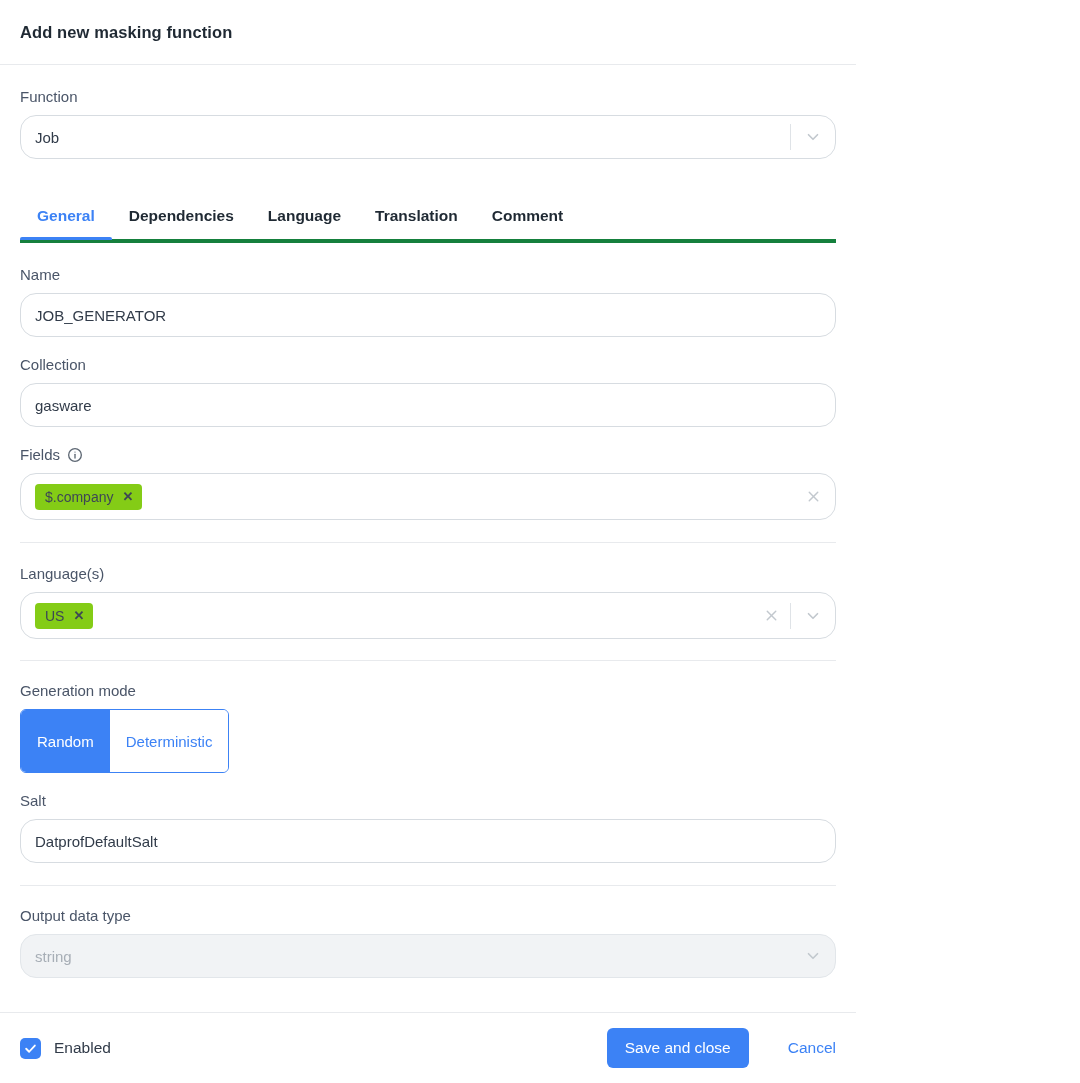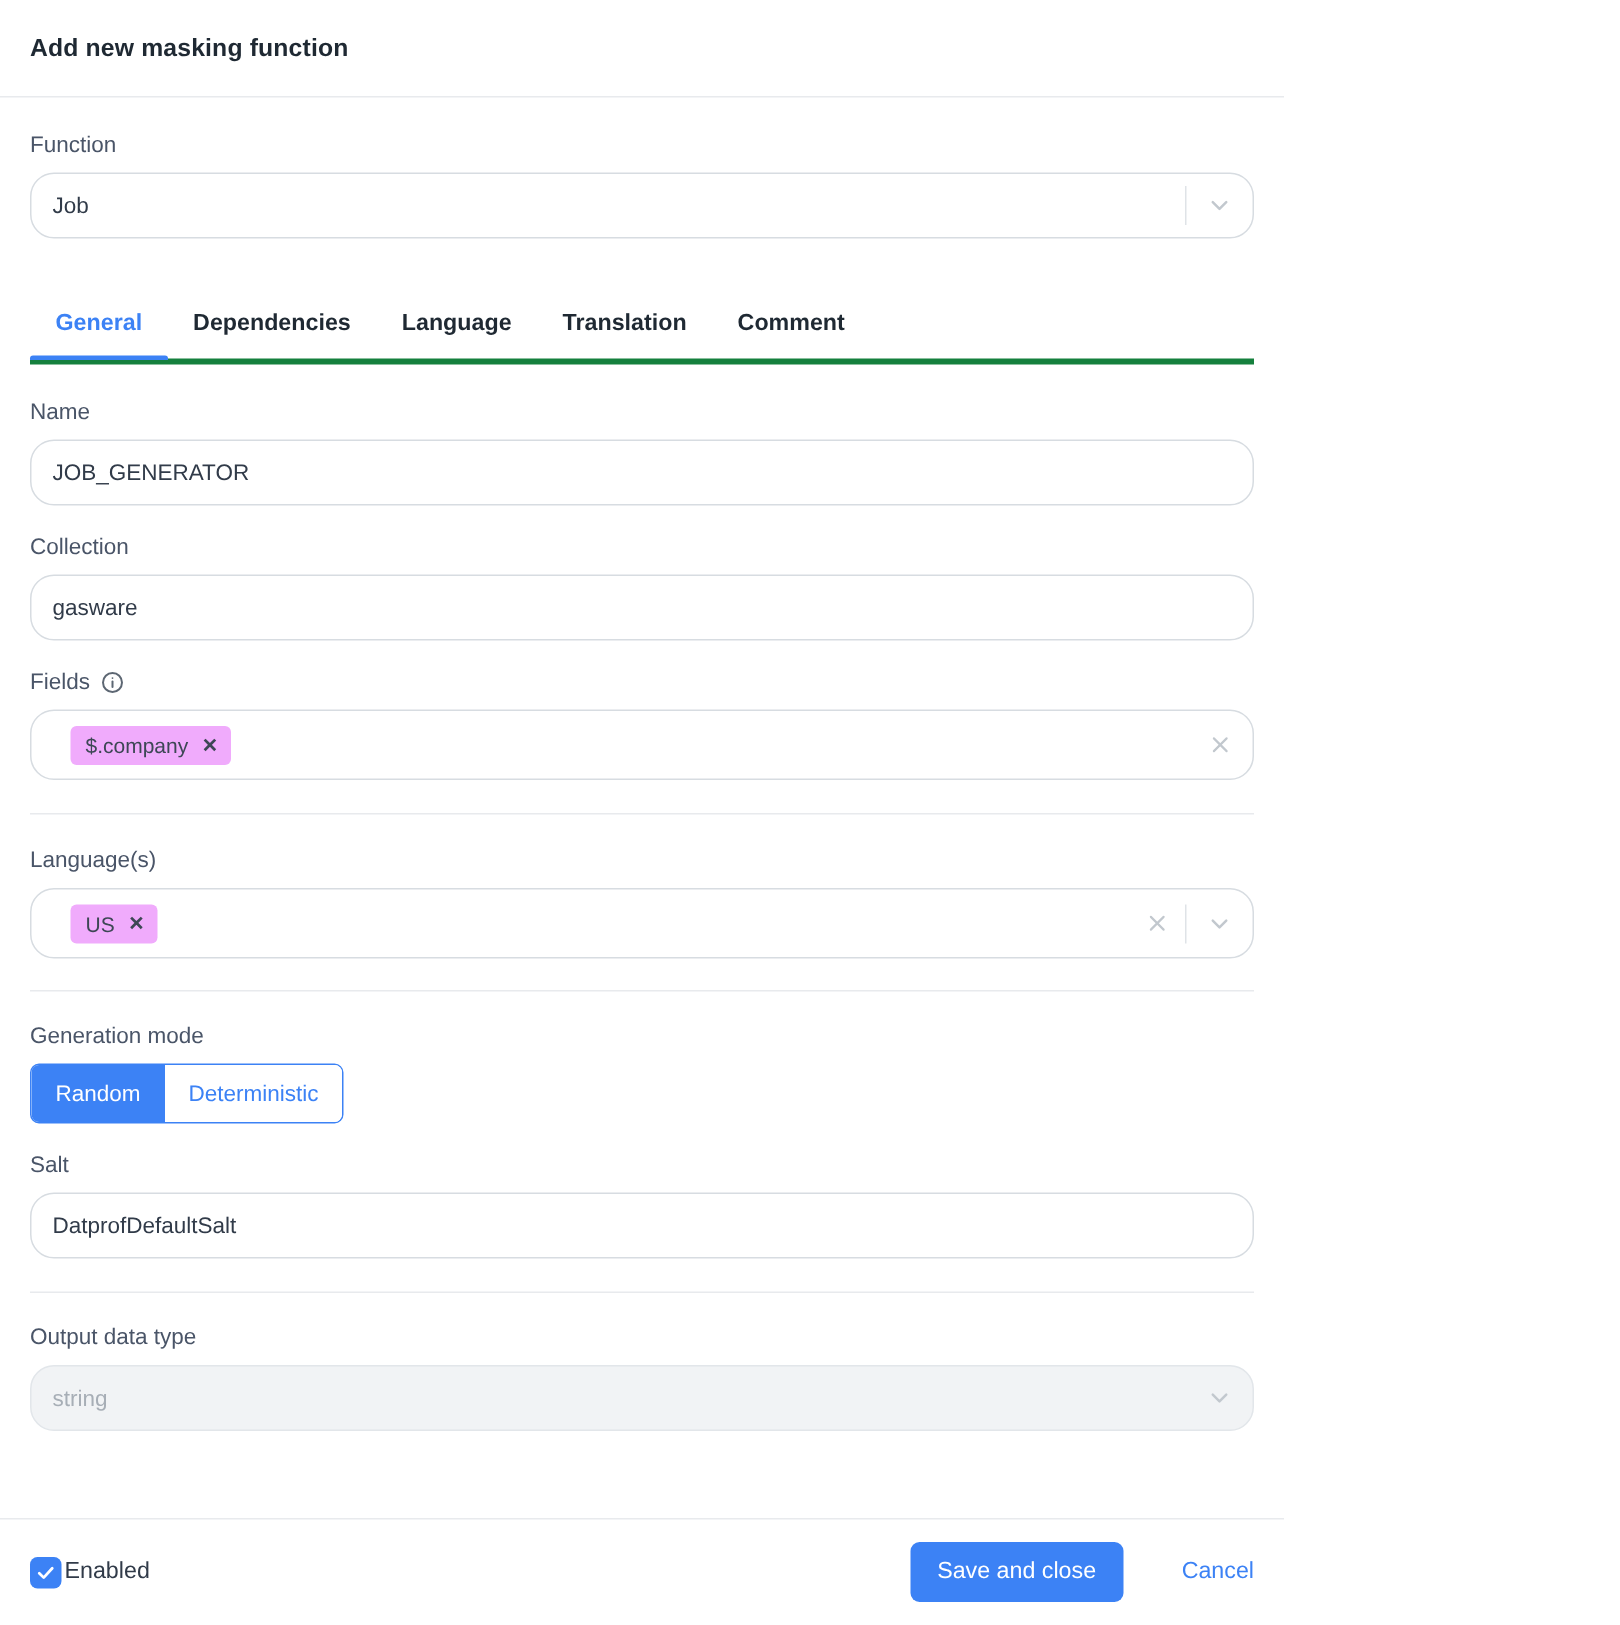--- a/index.html
+++ b/index.html
@@ -141,27 +141,27 @@
     height: 3px;
     background: #3c82f5;
     border-radius: 2px 2px 0 0;
   }
 
   
   .chip {
     display: inline-flex;
     align-items: center;
     gap: 9px;
-    background: #f0abfc;
+    background: #84cc16;
     border-radius: 4px;
     padding: 5px 9px 5px 10px;
     font-size: 14px;
     color: #3d4755;
     line-height: 16px;
-    margin: 0 4px 0 16px;
+    margin: 0 4px 0 4px;
   }
   .chip .chip-x {
     font-size: 13px;
     font-weight: 700;
     color: #3d4755;
     cursor: pointer;
     line-height: 12px;
   }
   .chips-wrap {
     flex: 1 1 auto;
@@ -181,21 +181,21 @@
 
   
   .segmented {
     display: inline-flex;
     border-radius: 6px;
     overflow: hidden;
     border: 1px solid #3c82f5;
   }
   .seg {
     font-size: 15px;
-    padding: 0 16px;
+    padding: 12px 16px;
     height: 38px;
     display: flex;
     align-items: center;
     justify-content: center;
     cursor: pointer;
     background: #ffffff;
     color: #3c82f5;
     white-space: nowrap;
   }
   .seg.active {
@@ -217,21 +217,21 @@
     height: 71px;
     border-top: 1px solid #e8eaed;
     display: flex;
     align-items: center;
     padding: 0 20px;
     box-sizing: border-box;
   }
   .enabled-wrap {
     display: flex;
     align-items: center;
-    gap: 2px;
+    gap: 13px;
     cursor: pointer;
     justify-content: flex-end;
   }
   .checkbox {
     width: 21px;
     height: 21px;
     border-radius: 5px;
     background: #3c82f5;
     display: flex;
     align-items: center;

